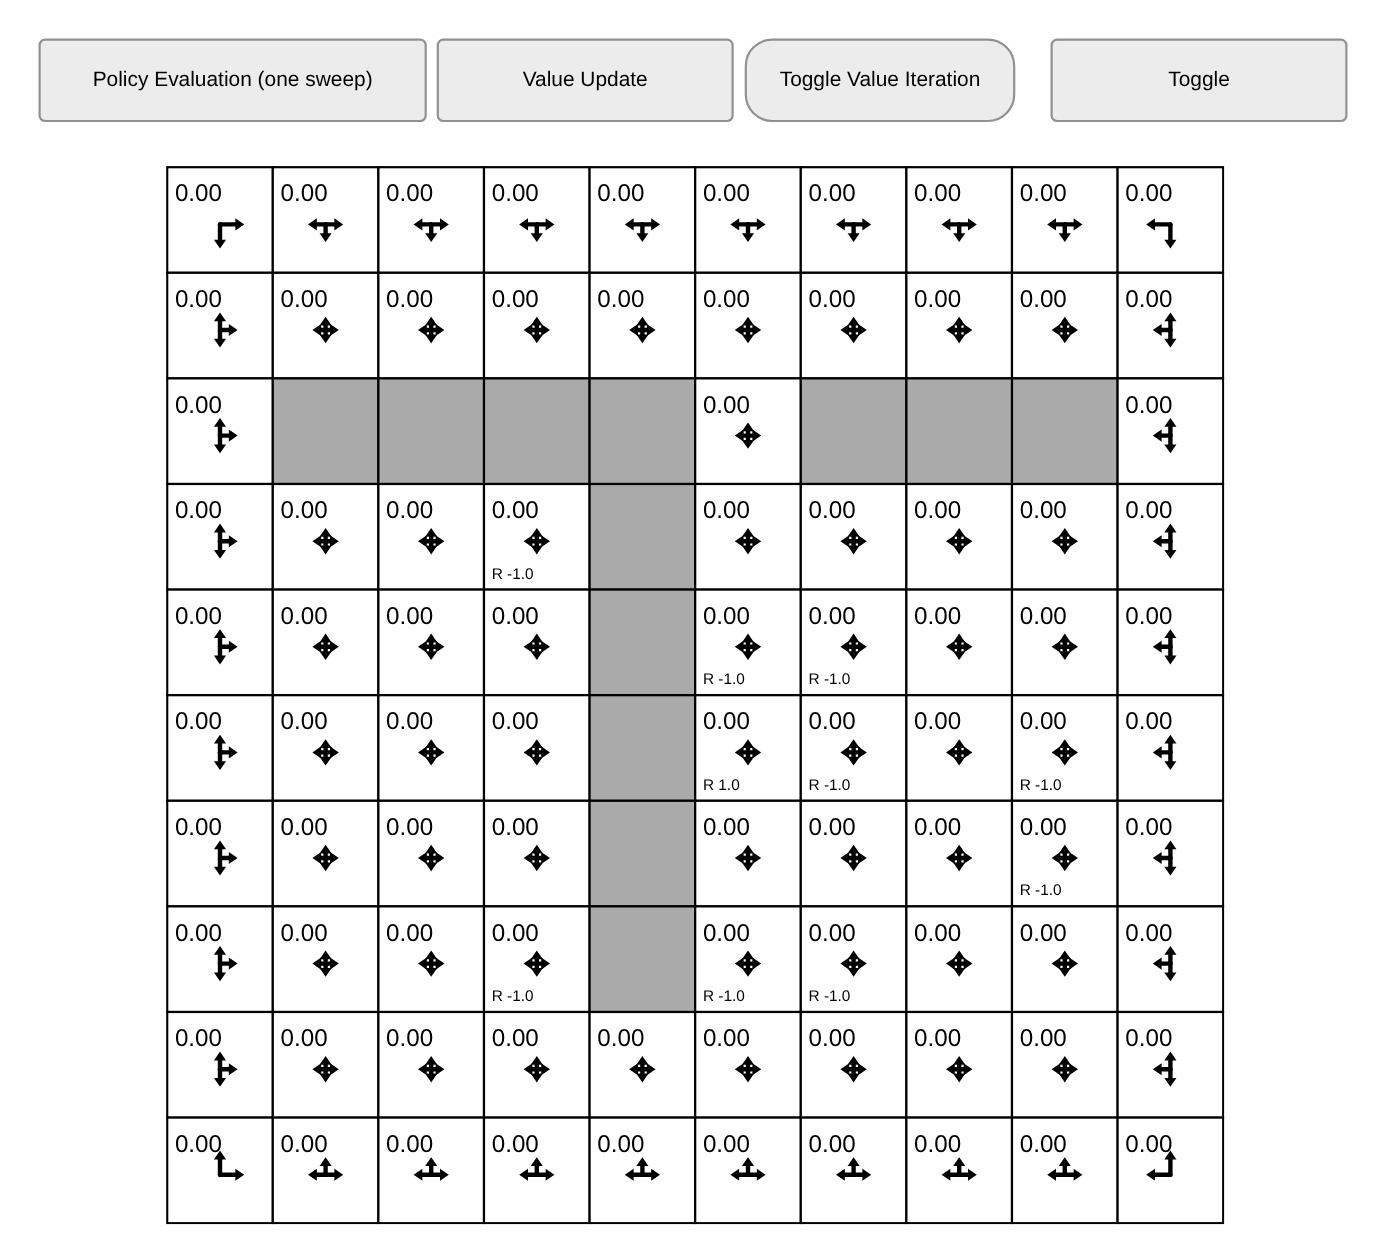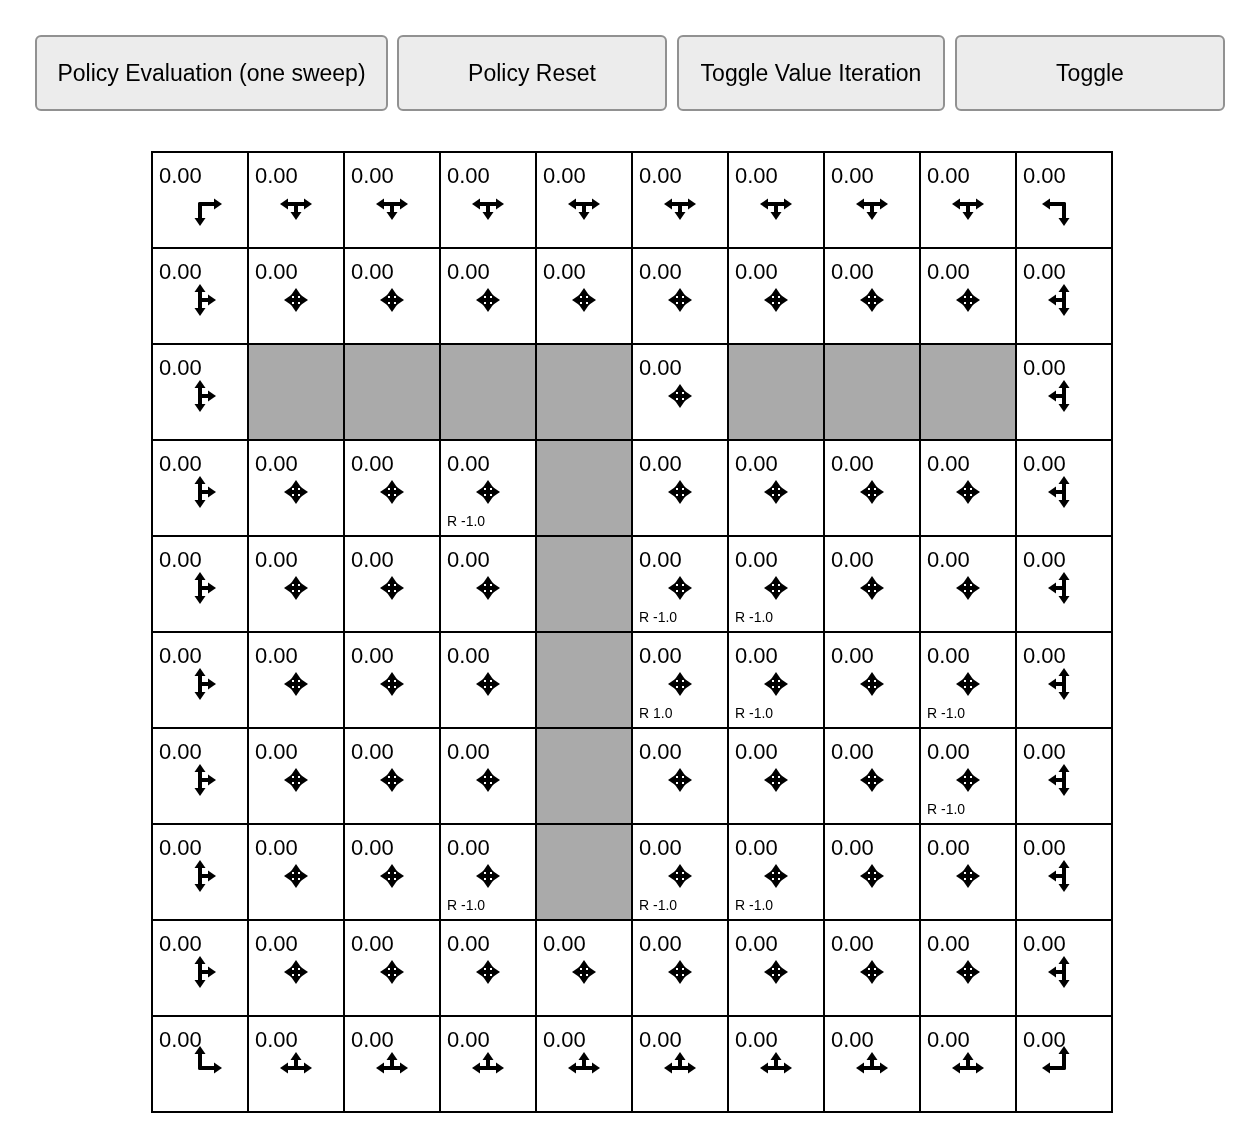--- a/index.html
+++ b/index.html
@@ -13,37 +13,37 @@
     font-family:"Liberation Sans",sans-serif;color:var(--ink);
     overflow:hidden;
   }
   .toolbar{position:absolute;left:0;top:0;width:1258px;height:130px;}
   .tb-btn{
     position:absolute;top:35px;height:76px;
     background:var(--btn-bg);
     border:2px solid var(--btn-border);
     border-radius:6px;
     font-family:"Liberation Sans",sans-serif;
-    font-size:23px;color:var(--ink);
+    font-size:19px;color:var(--ink);
     cursor:pointer;
     padding:0 10px;
   }
   #btn-policy-eval{left:35px;width:353px;}
   #btn-policy-update{left:397px;width:270px;}
-  #btn-toggle-vi{left:677px;width:268px;}
+  #btn-toggle-vi{left:677px;width:246px;border-radius:25px;}
   #btn-reset{left:955px;width:270px;}
   .grid-wrap{position:absolute;left:151px;top:151px;width:962px;height:962px;}
   svg text{user-select:none;}
 </style>
 </head>
 <body>
 
 <div class="toolbar">
   <button id="btn-policy-eval" class="tb-btn">Policy Evaluation (one sweep)</button>
-  <button id="btn-policy-update" class="tb-btn">Policy Reset</button>
+  <button id="btn-policy-update" class="tb-btn">Value Update</button>
   <button id="btn-toggle-vi" class="tb-btn">Toggle Value Iteration</button>
   <button id="btn-reset" class="tb-btn">Toggle</button>
 </div>
 
 <div class="grid-wrap" id="grid-wrap"><svg width="962" height="962">
       <g>
         <rect x="1" y="1" width="96" height="96" fill="#ffffff" stroke="#000000" stroke-width="2"></rect>
         <text x="8" y="32" font-size="22" fill="#000000" font-family="&quot;Liberation Sans&quot;, sans-serif">0.00</text>
         <g>
           <line x1="49" y1="53" x2="63" y2="53" stroke="#000000" stroke-width="4" stroke-linecap="round"></line>

